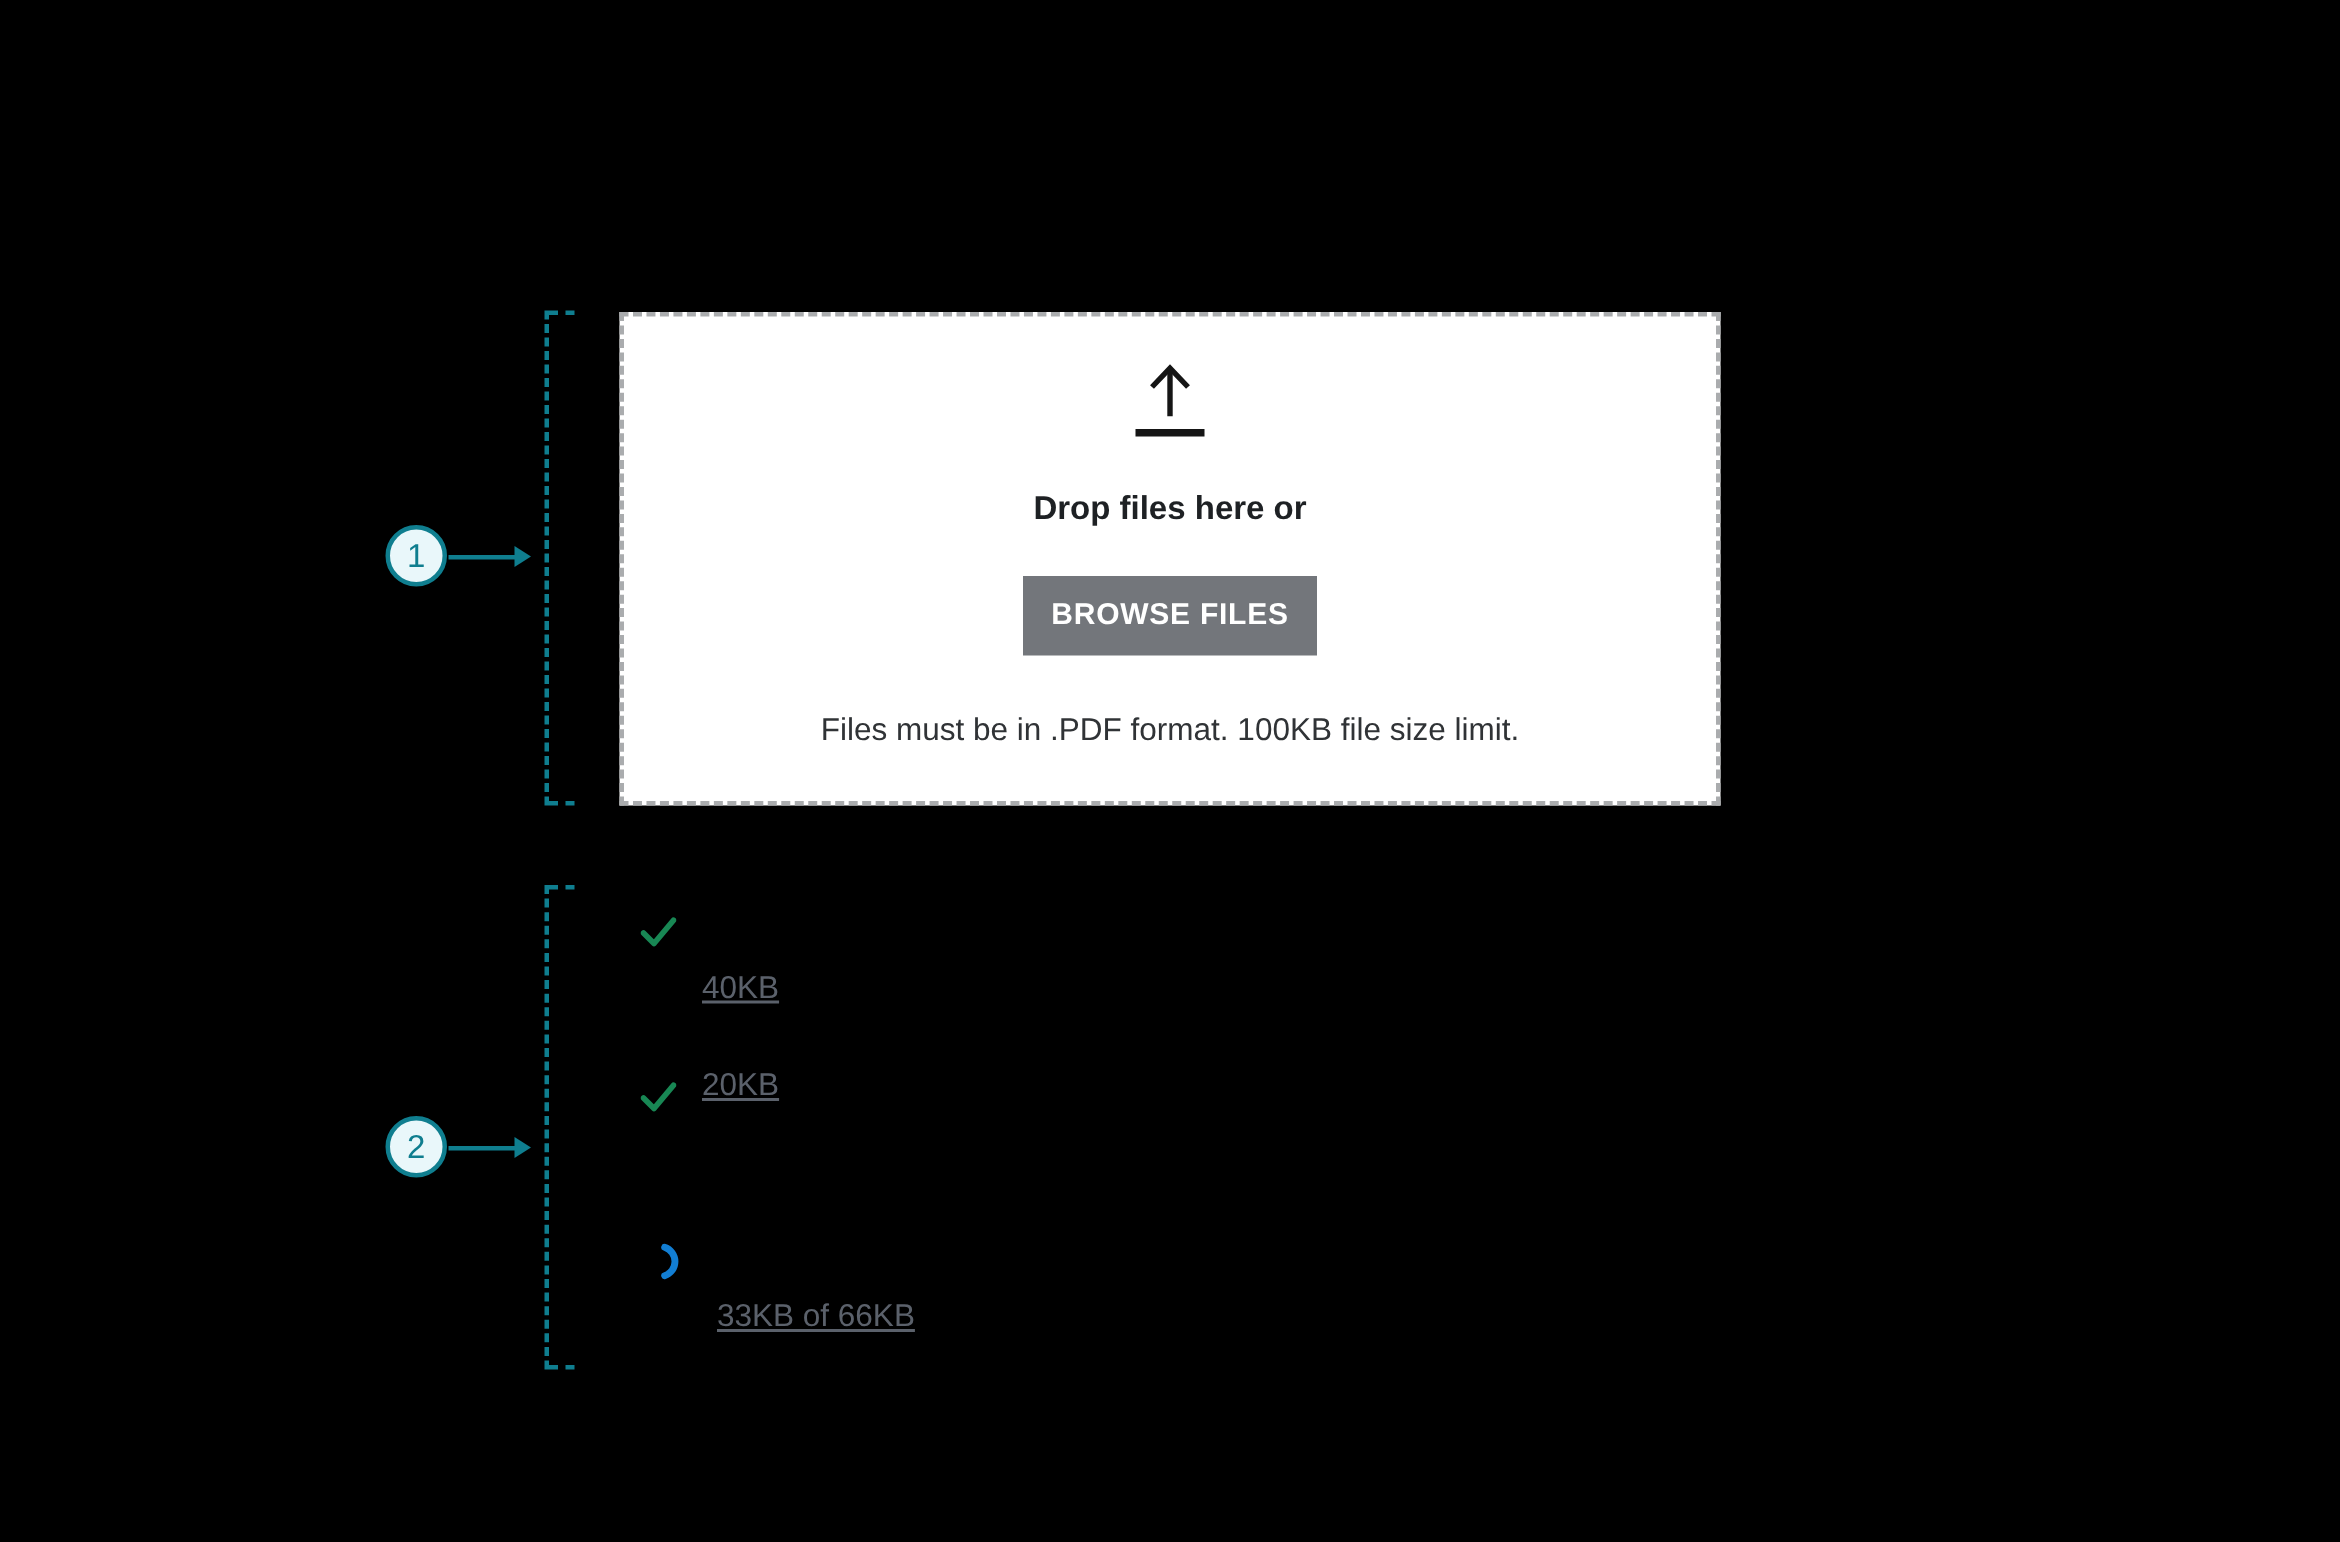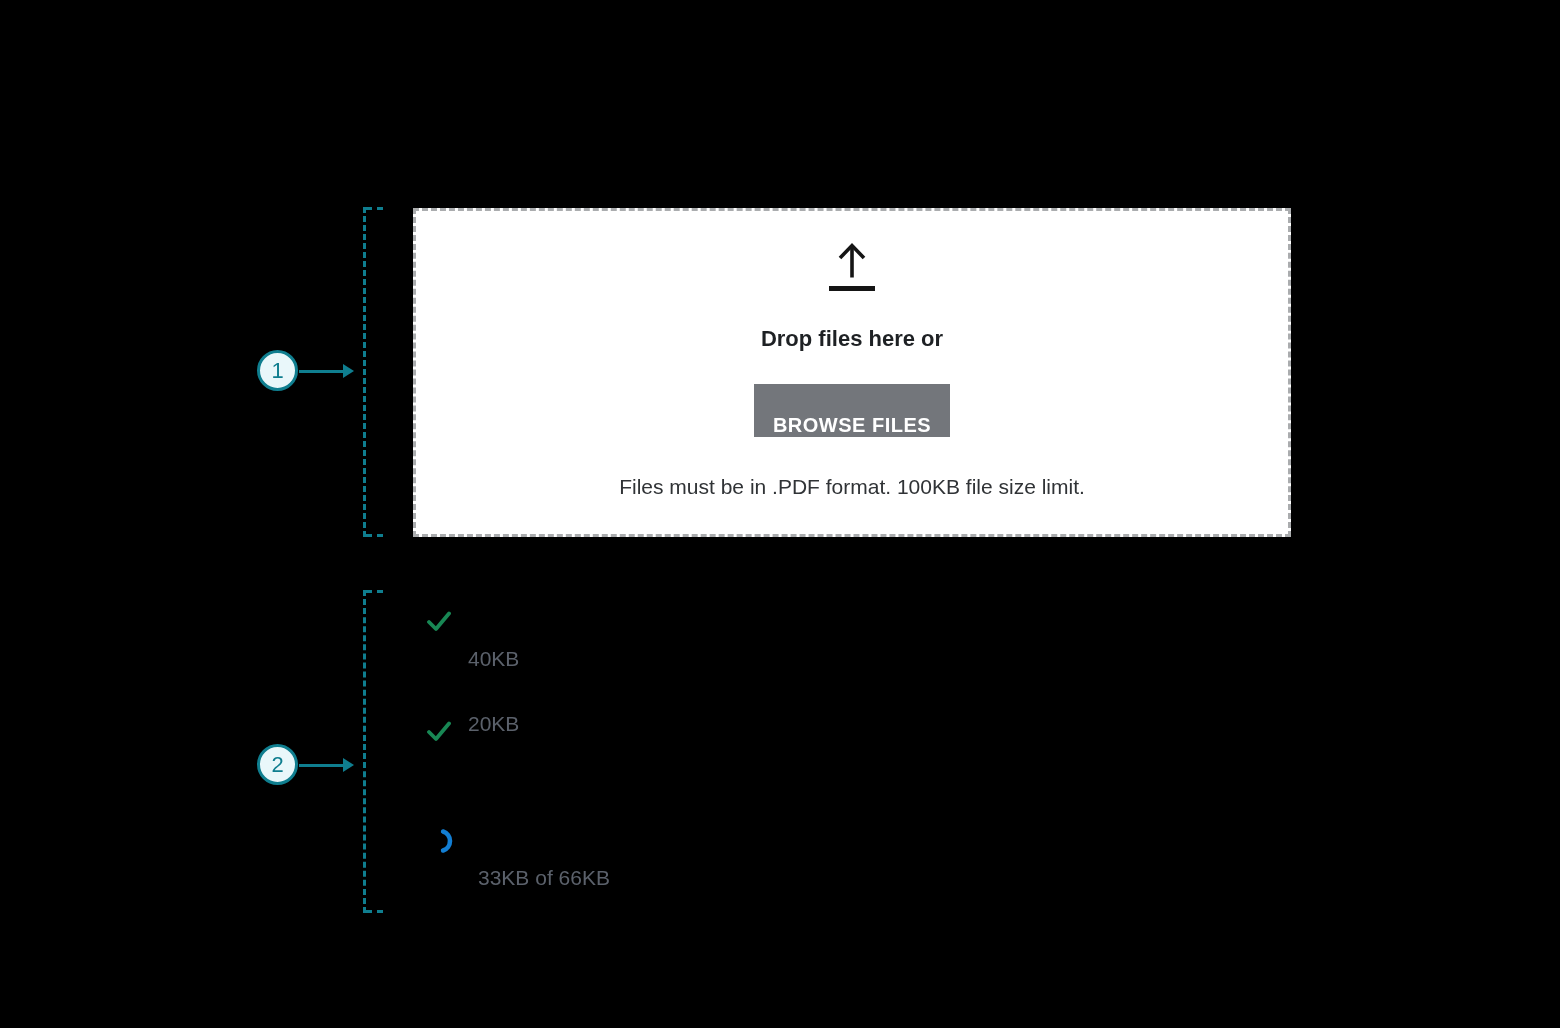--- a/index.html
+++ b/index.html
@@ -55,21 +55,21 @@
     border-bottom: 7.5px solid transparent;
     border-left: 11px solid #0F7E8F;
   }
   #callout-head-1 { left: 343px; top: 364px; }
   #callout-head-2 { left: 343px; top: 758px; }
 
   
   #drop-zone {
     position: absolute;
     left: 413px; top: 208px;
-    width: 878px; height: 329px;
+    width: 734px; height: 329px;
     background: #FFFFFF;
     border: 3px dashed #AAACAE;
     display: flex;
     flex-direction: column;
     align-items: center;
     padding-top: 27px;
   }
   .dz-title {
     margin-top: 34px;
     font-size: 22px;
@@ -80,38 +80,39 @@
     margin-top: 32px;
     width: 196px; height: 53px;
     background: #73767B;
     border: none;
     color: #FFFFFF;
     font-family: "Liberation Sans", "DejaVu Sans", sans-serif;
     font-size: 20px;
     font-weight: 700;
     letter-spacing: 0.5px;
     cursor: pointer;
-    display: flex; align-items: flex-end; justify-content: center;
+    display: flex; align-items: center; justify-content: center;
   }
   .dz-hint {
     margin-top: 38px;
     font-size: 21px;
     color: #303336;
     text-align: right;
   }
 
   
   .status-icon { position: absolute; }
   #check-1 { left: 427px; top: 610px; }
   #check-2 { left: 427px; top: 720px; }
   #spinner-1 { left: 427px; top: 828px; }
   .size-label {
     position: absolute;
     font-size: 21px;
     color: #5B616B;
+    text-decoration: underline;
   }
   #size-1 { left: 468px; top: 647px; }
   #size-2 { left: 468px; top: 712px; }
   #size-3 { left: 468px; top: 866px; margin-left: 10px; }
 </style>
 </head>
 <body>
 
 <div class="callout-circle" id="callout-1">
   <span>1</span>

